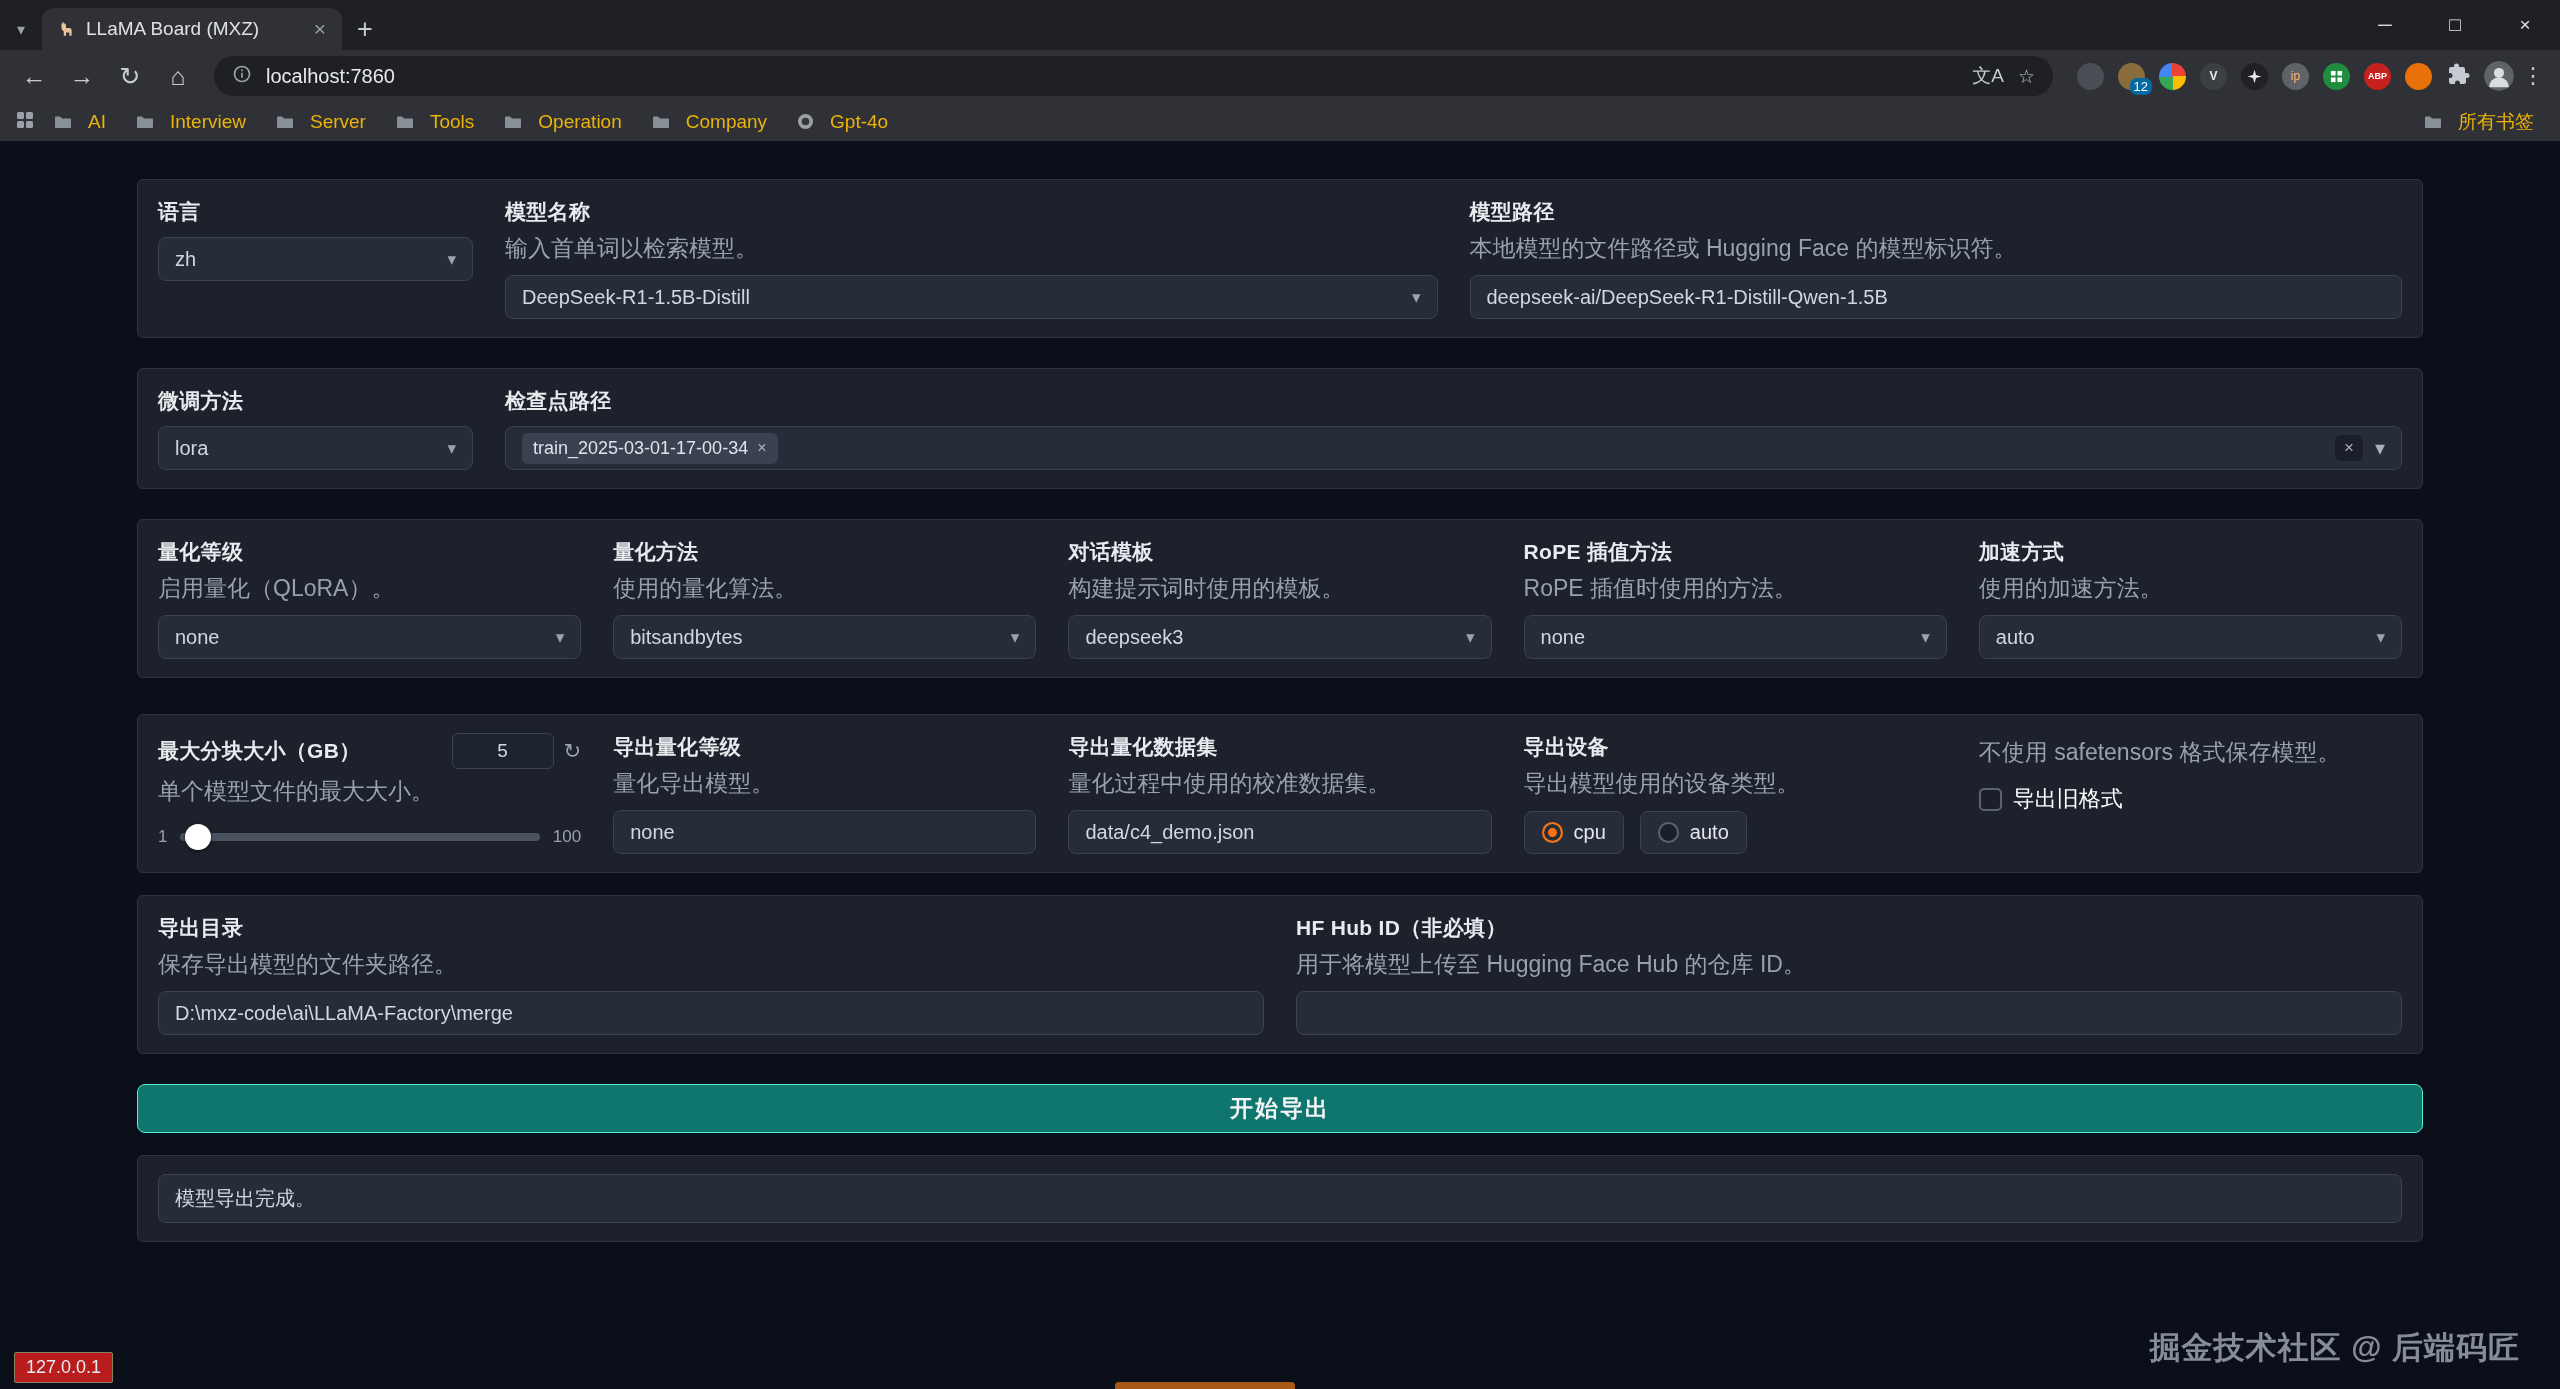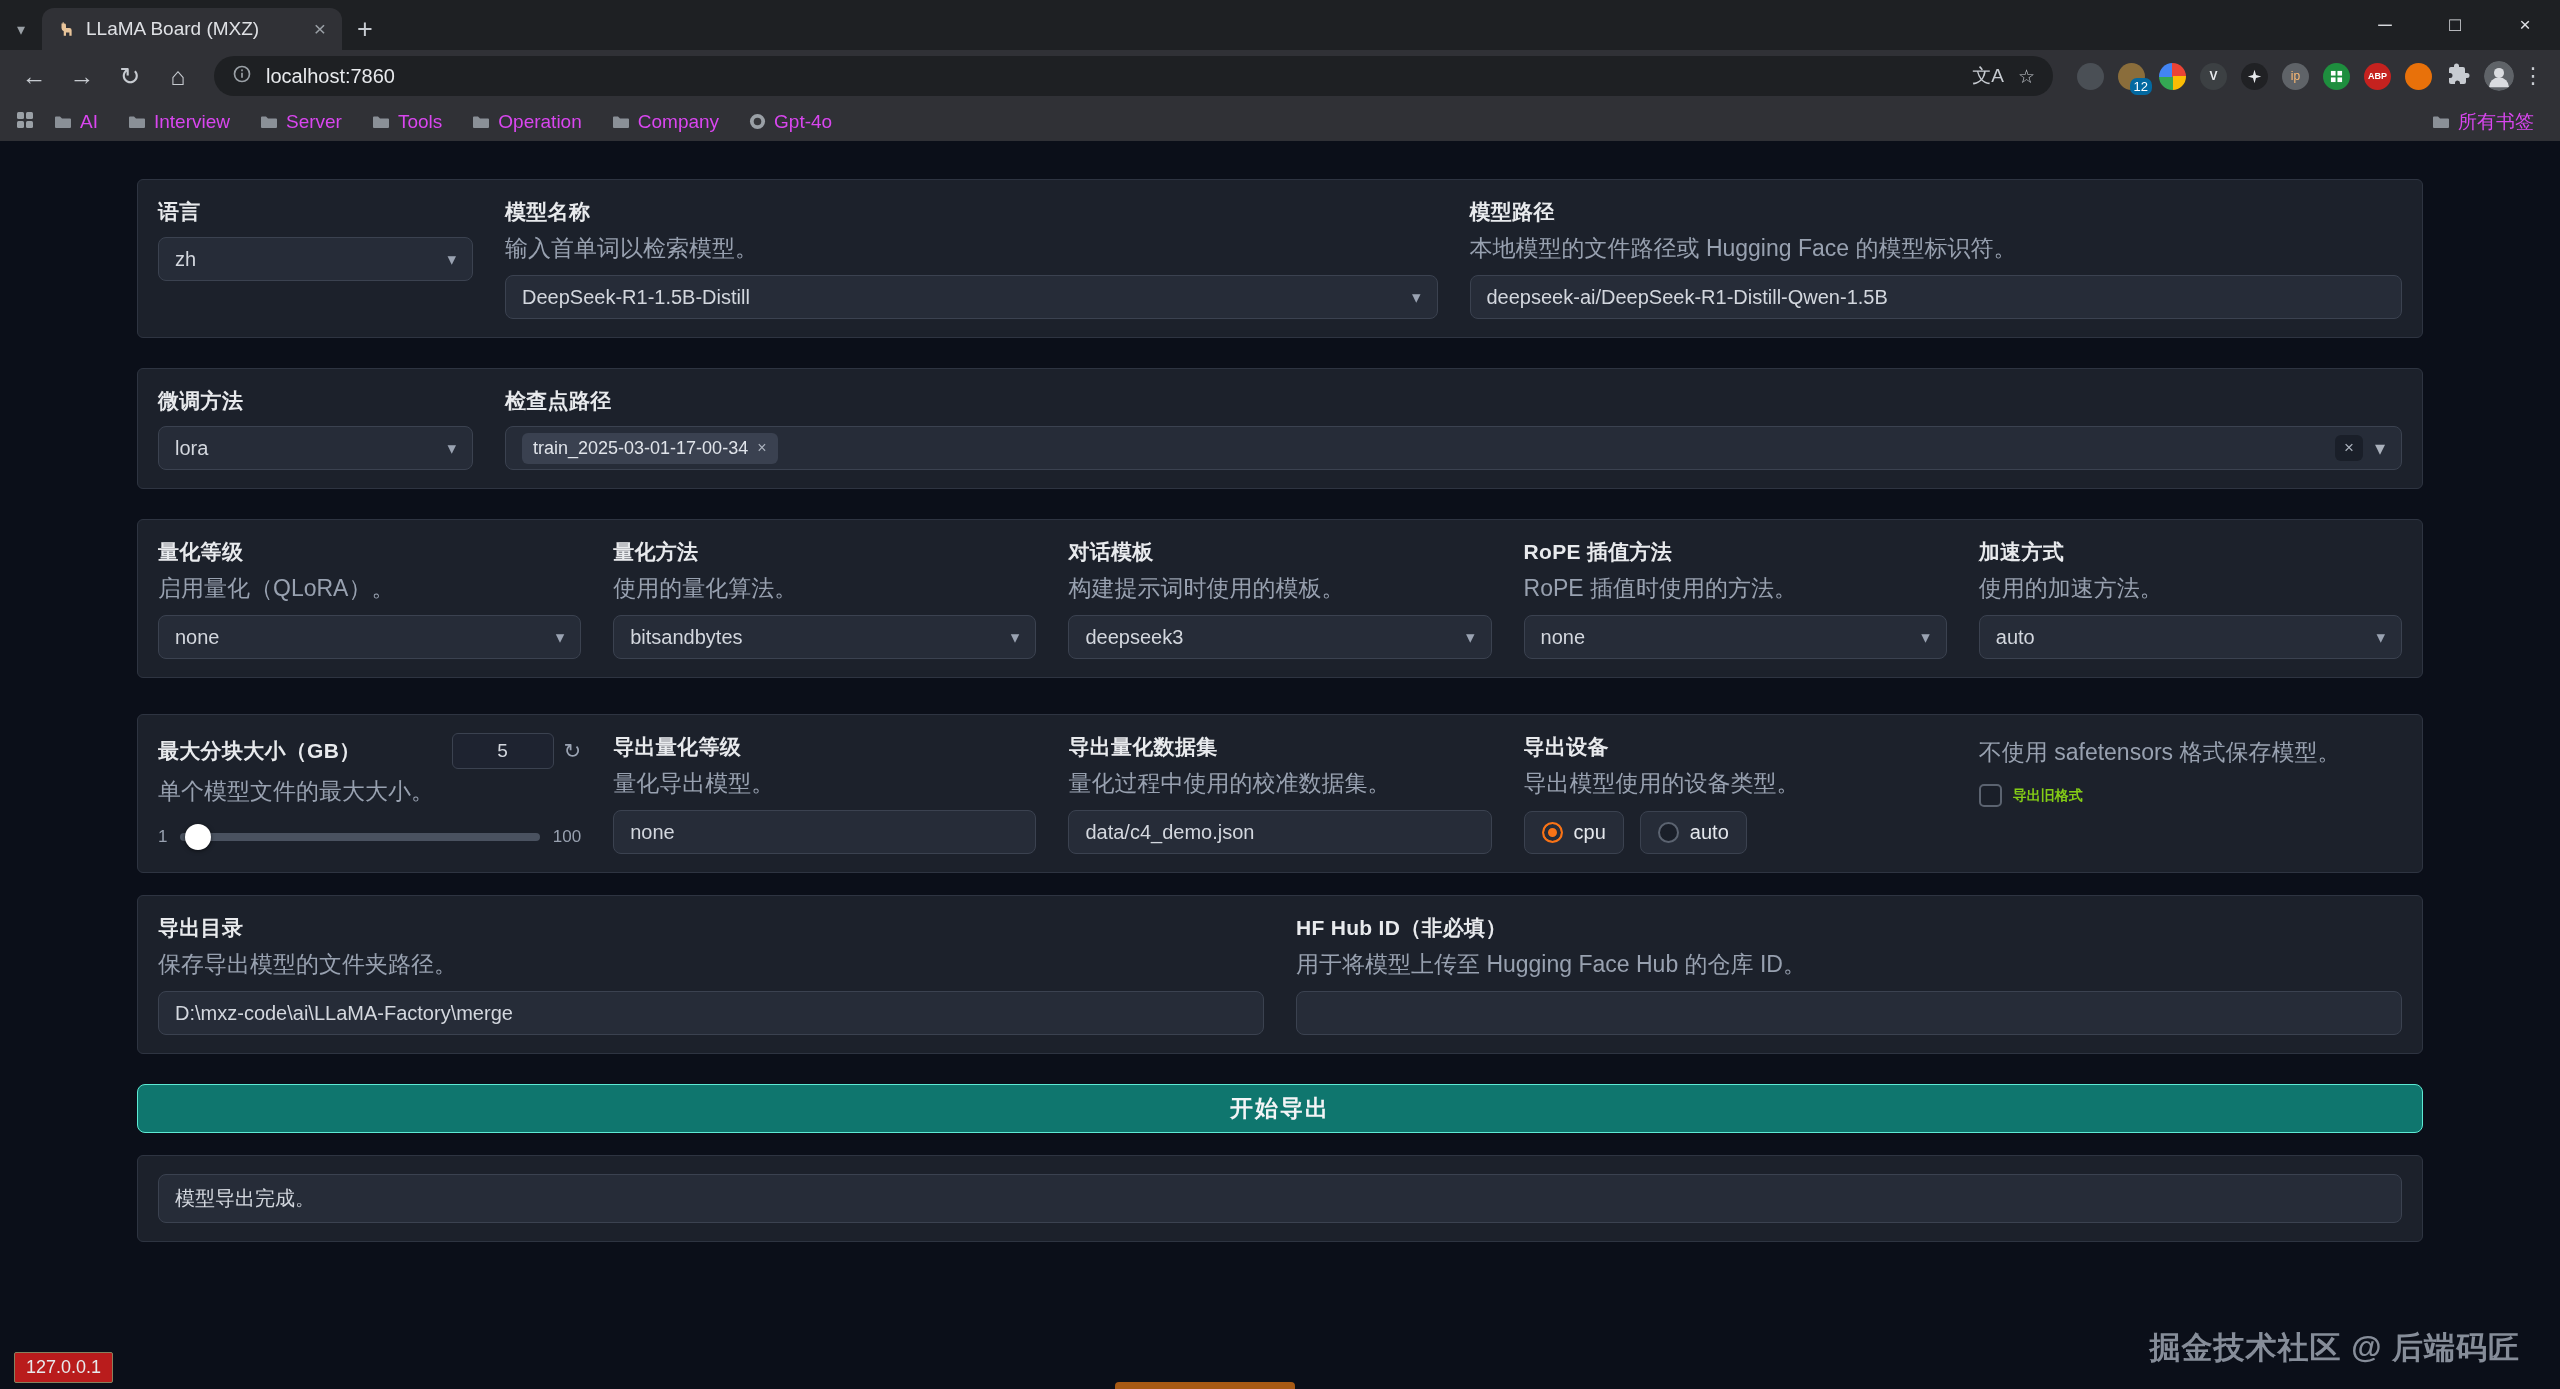--- a/index.html
+++ b/index.html
@@ -35,21 +35,21 @@
   .ext.e6{background:#5f6368;color:#fdba74;font-weight:400}
   .ext.e7{background:#1e8e3e}
   .ext.e8{background:#c5221f;font-size:9px}
   .ext.e9{background:#e8710a}
   .ext .badge{position:absolute;bottom:-5px;right:-7px;background:#0369a1;color:#fff;font-size:13px;
     border-radius:7px;padding:0 4px;line-height:17px;font-weight:400}
   .avatar{width:30px;height:30px;border-radius:50%;overflow:hidden;flex:0 0 auto}
   .kebab{width:30px;color:#c7cbd1;font-size:22px;text-align:center}
 
   .bookmarks{height:39px;background:#303136;display:flex;align-items:center;padding:0 16px;gap:10px}
-  .bm{display:flex;align-items:center;gap:8px;color:#d946ef;font-size:19px;padding:4px 10px;border-radius:7px;white-space:nowrap}
+  .bm{display:flex;align-items:center;gap:16px;color:#eab308;font-size:19px;padding:4px 10px;border-radius:7px;white-space:nowrap}
   .bm-spacer{flex:1}
 
   
   .app{position:relative;height:1248px;background:#0b0f19;overflow:hidden}
   .container{width:2286px;margin:0 auto;padding-top:38px}
   .group{background:#1c212b;border:1px solid #2e3441;border-radius:6px;padding:18px 20px;display:flex;gap:32px}
   .group + .group{margin-top:30px}
   .col{display:flex;flex-direction:column;min-width:0}
   .w-fixed{width:315px;flex:0 0 auto}
   .flex1{flex:1}
@@ -79,21 +79,21 @@
   .handle{position:absolute;left:5%;top:50%;transform:translate(-50%,-50%);width:26px;height:26px;
     border-radius:50%;background:#fff;box-shadow:0 1px 4px rgba(0,0,0,.55)}
 
   .radio-row{display:flex;gap:16px;margin-top:12px}
   .radio{display:flex;align-items:center;gap:11px;background:#262c38;border:1px solid #3b4250;
     border-radius:8px;padding:9px 17px;color:#e4e7ec;font-size:20px}
   .rdot{width:21px;height:21px;border-radius:50%;border:2px solid #5b6370;background:#1a1f29;flex:0 0 auto}
   .radio.sel .rdot{border-color:#f97316;background:#f97316;box-shadow:inset 0 0 0 4px #262c38}
   .checkbox-row{display:flex;align-items:center;gap:11px;margin-top:16px}
   .cbox{width:23px;height:23px;border:2px solid #5b6370;border-radius:5px;background:#1a1f29;flex:0 0 auto}
-  .cb-label{color:#84cc16;font-size:14px;font-weight:700}
+  .cb-label{color:#ffffff;font-size:22px;font-weight:400}
 
   .primary{margin-top:30px;width:100%;height:49px;background:#0f766e;border:1px solid #5eead4;border-radius:8px;
     color:#f3f4f6;font-size:23px;font-weight:700;display:flex;align-items:center;justify-content:center;letter-spacing:2px}
   .output-group{display:block;margin-top:22px}
   .output-box{width:100%;height:49px;margin-top:0}
 
   .status-chip{position:absolute;left:14px;bottom:6px;background:#b91c1c;border:1px solid #86825f;
     color:#e8eaed;font-size:18px;padding:4px 11px;border-radius:2px}
   .watermark{position:absolute;right:40px;bottom:20px;color:#868d99;font-size:31px;font-weight:600;letter-spacing:1px}
   .bottom-bar{position:absolute;left:1115px;bottom:0;width:180px;height:7px;background:#a85a14;border-radius:4px 4px 0 0}

